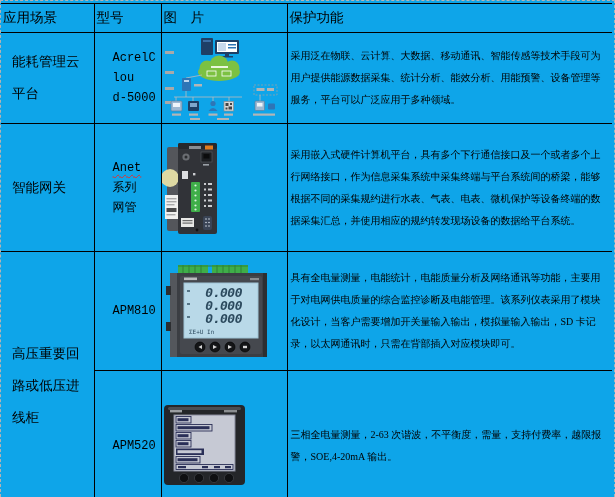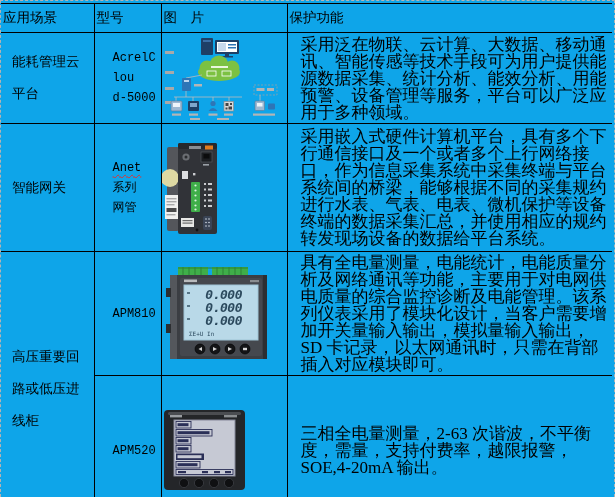--- a/index.html
+++ b/index.html
@@ -19,21 +19,21 @@
   }
   .no-l{border-left:none;}
   .no-r{border-right:none;}
   th{height:26px;line-height:16px;}
   td.c1{line-height:32px;padding-left:11px;margin-top:46px;}
   td.c2{
     font-family:"Liberation Mono","DejaVu Sans Mono",monospace;
     font-size:12px;line-height:20px;padding-left:18px;
   }
   td.c3{text-align:left;padding:2px 0;}
-  td.c4{font-size:17px;line-height:17px;padding:2px 2px 2px 13px;}
+  td.c4{font-size:10px;line-height:22px;padding:2px 2px 2px 3px;}
   .wavy{
     text-decoration:underline;text-decoration-style:wavy;
     text-decoration-color:#e03030;text-decoration-thickness:1px;text-underline-offset:3px;margin-top:36px;
   }
   svg{display:inline-block;vertical-align:middle;}
   .lcd-digit{
     font-family:"DejaVu Sans Mono","Liberation Mono",monospace;
     font-style:italic;font-weight:bold;letter-spacing:-0.5px;
   }
 </style>

